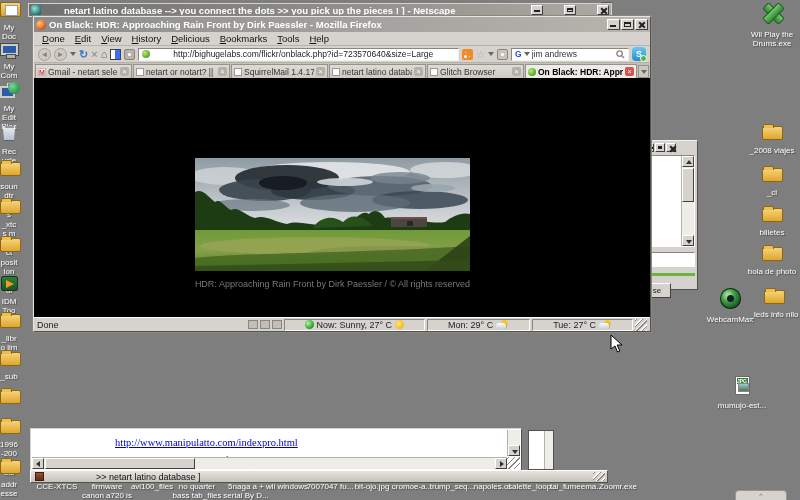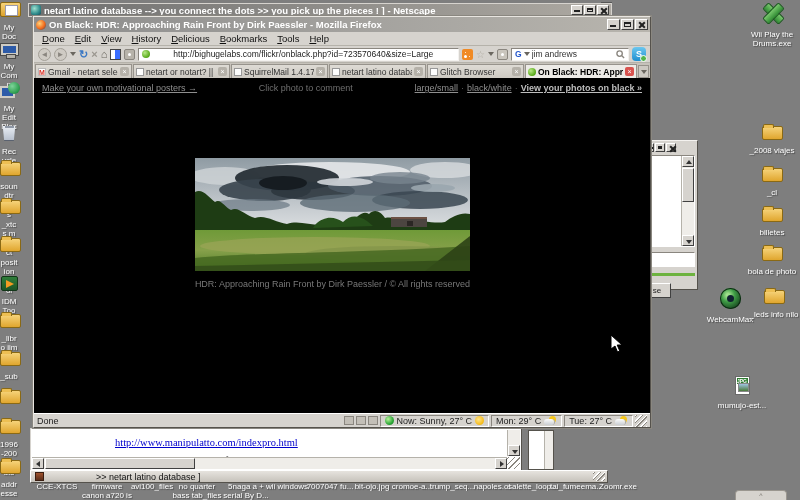--- a/index.html
+++ b/index.html
@@ -72,27 +72,27 @@
   #frag-c { position:absolute; left:528px; top:430px; width:26px; height:40px; background:#fff; border:1px solid #55524c; z-index:2; }
   #frag-c .vscroll { width:9px; }
 
   
   #collapsed-bar { position:absolute; left:30px; top:470px; width:578px; height:13px; background:linear-gradient(#e6e3de,#c6c2bb); border:1px solid; border-color:#fff #55524c #55524c #fff; z-index:2; display:flex; align-items:center; }
   #collapsed-bar .cicon { width:9px; height:9px; margin:0 4px; background:linear-gradient(#a0522d,#5c2e1a); border:1px solid #3a1d10; }
   #collapsed-bar .ctext { font-size:9px; color:#111; margin-left:48px; white-space:nowrap; }
   #collapsed-bar .cgrip { margin-left:auto; width:12px; height:9px; margin-right:2px; }
 
   
-  #netscape-bar { position:absolute; left:28px; top:3px; width:584px; height:14px; z-index:3; background:linear-gradient(90deg,#6f6f6f,#ada9a2); border:1px solid #d6d3ce; display:flex; align-items:center; padding:0 2px; }
+  #netscape-bar { position:absolute; left:28px; top:3px; width:584px; height:14px; z-index:3; background:linear-gradient(90deg,#6f6f6f,#ada9a2); border:1px solid #d6d3ce; display:flex; align-items:center; padding:0 2px;gap:20px; }
   #netscape-bar .nicon { width:10px; height:10px; background:radial-gradient(circle at 35% 35%, #9fe0d0, #2e8b8b 60%, #174a5c); border-radius:2px; margin-right:3px; flex:none; }
   #netscape-bar .ntitle { flex:1; font-size:9.5px; font-weight:bold; color:#fff; white-space:nowrap; overflow:hidden; }
   #netscape-bar .wbtn { width:12px; height:10px; }
 
   
-  #firefox { position:absolute; left:33px; top:16px; width:618px; height:412px; background:#d6d3ce; border:1px solid; border-color:#e8e5e0 #55524c #55524c #e8e5e0; box-shadow:0 0 0 1px #8a8780; z-index:4; display:flex; flex-direction:column; }
+  #firefox { position:absolute; left:33px; top:16px; width:618px; height:316px; background:#d6d3ce; border:1px solid; border-color:#e8e5e0 #55524c #55524c #e8e5e0; box-shadow:0 0 0 1px #8a8780; z-index:4; display:flex; flex-direction:column; }
   #ff-title { height:15px; background:linear-gradient(90deg,#8c8c8c,#b8b5ae); display:flex; align-items:center; padding:0 2px; flex:none; }
   #ff-title .ficon { width:10px; height:10px; border-radius:50%; background:radial-gradient(circle at 35% 35%, #ffd27a, #f26a1b 55%, #20406b); margin-right:3px; flex:none; }
   #ff-title .ftitle { flex:1; font-size:9.5px; font-weight:bold; color:#fff; white-space:nowrap; overflow:hidden; }
   #ff-menu { height:14px; display:flex; align-items:center; padding-left:3px; flex:none; border-bottom:1px solid #b5b2aa; }
   #ff-menu .mi { display:inline-block; font-size:9.5px; color:#111; padding:0 5px; }
   #ff-menu .mi::first-letter { text-decoration:underline; }
   #ff-toolbar { height:17px; display:flex; align-items:center; gap:3px; padding:0 4px; flex:none; border-bottom:1px solid #b5b2aa; }
   .navbtn { width:13px; height:13px; border-radius:50%; background:#cfcbc4; border:1px solid #a39f97; color:#8a867f; font-size:8px; line-height:11px; text-align:center; flex:none; }
   .tglyph { font-size:11px; line-height:13px; flex:none; }
   .ic-delicious { width:11px; height:11px; flex:none; background:linear-gradient(90deg,#fff 50%,#3b6eff 50%); border:1px solid #444; }
@@ -129,21 +129,21 @@
   #pg-links a { color:#8f8f8f; text-decoration:underline; }
   #pg-links .hint { color:#6f6f6f; }
   #pg-links .strong-link { color:#bdbdbd; font-weight:bold; }
   #pg-links .sep { color:#5f5f5f; margin:0 3px; text-decoration:none; }
   #photo { position:absolute; left:161px; top:80px; width:275px; height:113px; }
   #caption { position:absolute; left:121px; top:201px; width:355px; text-align:center; font-size:9px; color:#787878; }
 
   #ff-status { height:14px; background:#d6d3ce; border-top:1px solid #fff; display:flex; align-items:center; font-size:9px; color:#222; padding:0 3px; flex:none; gap:2px; }
   #ff-status .done { flex:1; }
   .sb-mini { width:10px; height:9px; background:#c3bfb7; border:1px solid #8a867f; }
-  .sb-cell { display:flex; align-items:center; gap:3px; padding:0 4px; height:12px; border:1px solid; border-color:#8a867f #fff #fff #8a867f; white-space:nowrap; }
+  .sb-cell { display:flex; align-items:center; gap:3px; padding:0 20px; height:12px; border:1px solid; border-color:#8a867f #fff #fff #8a867f; white-space:nowrap; }
   .ic-sphere { width:9px; height:9px; border-radius:50%; background:radial-gradient(circle at 35% 35%, #b9f39b, #2ea838 60%, #136b1e); }
   .ic-sun { width:9px; height:9px; border-radius:50%; background:radial-gradient(circle at 40% 40%, #ffe48a, #f5b914 70%, #d89a00); }
   .ic-cloud { position:relative; width:13px; height:9px; }
   .ic-cloud::before { content:""; position:absolute; right:1px; top:0; width:7px; height:7px; border-radius:50%; background:#f5c518; }
   .ic-cloud::after { content:""; position:absolute; left:0; bottom:0; width:10px; height:6px; border-radius:5px; background:linear-gradient(#fdfdfd,#c9cdd2); box-shadow:1px 0 0 #aaa; }
   #ff-status .sgrip { width:12px; height:12px; }
 
   
   #cursor { position:absolute; left:610px; top:334px; z-index:9; }
 </style>
@@ -326,27 +326,20 @@
         <span class="fav8 fav-green"></span>
         <span class="tlabel">On Black: HDR: Appr...</span>
         <span class="tclose">×</span>
       </div>
       <div class="tab-dd">
           <span class="ddown"></span>
         </div>
     </div>
 
     <div id="ff-content">
-      <div id="pg-links">
-        <a href="#">Make your own motivational posters  →</a>
-        <span class="hint">Click photo to comment</span>
-        <span>
-          <a href="#">large/small</a><span class="sep">·</span><a href="#">black/white</a><span class="sep">·</span><a href="#" class="strong-link">View your photos on black »</a>
-        </span>
-      </div>
 
       <svg id="photo" viewBox="0 0 275 113" preserveAspectRatio="none">
         <defs>
           <linearGradient id="sky" x1="0" y1="0" x2="0" y2="1">
             <stop offset="0" stop-color="#8f9ba3"></stop>
               <stop offset="0.7" stop-color="#c9ced2"></stop>
               <stop offset="1" stop-color="#dfe2e4"></stop>
           </linearGradient>
           <linearGradient id="fld" x1="0" y1="0" x2="0" y2="1">
             <stop offset="0" stop-color="#6f9a38"></stop>

